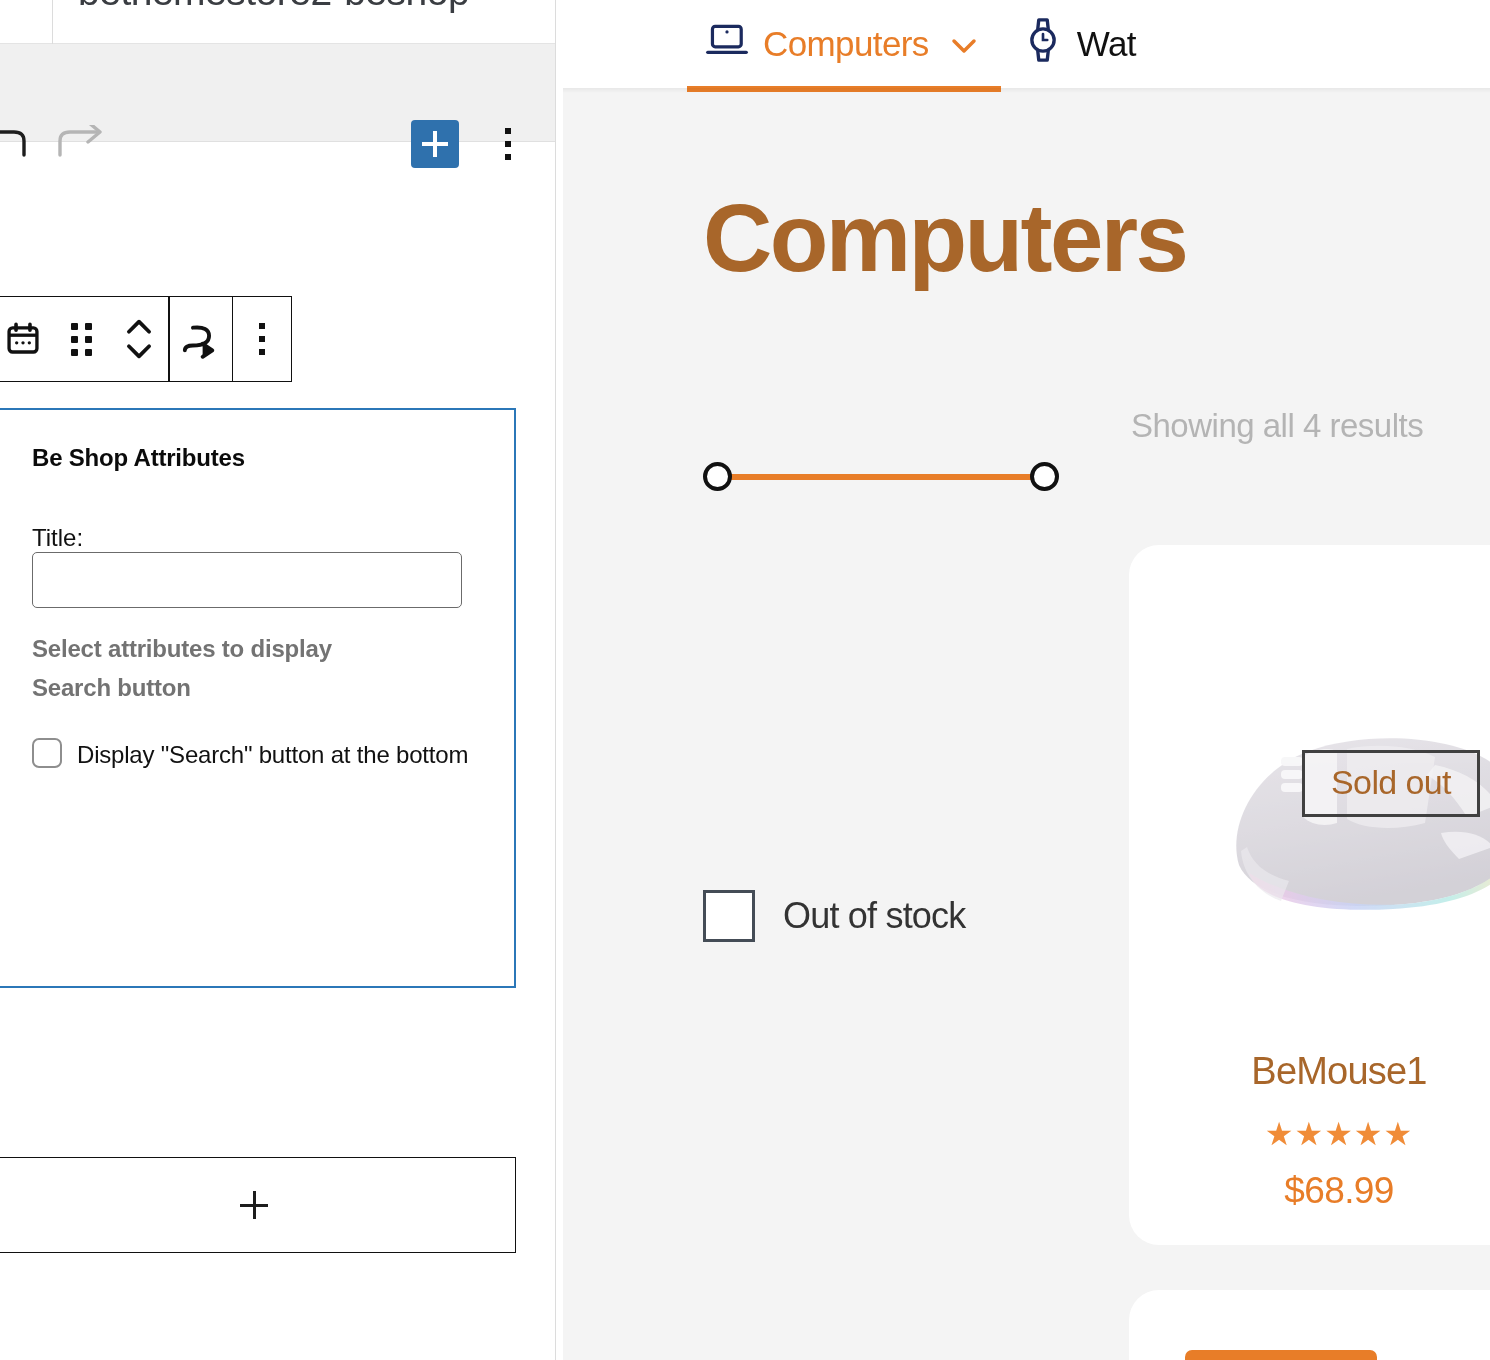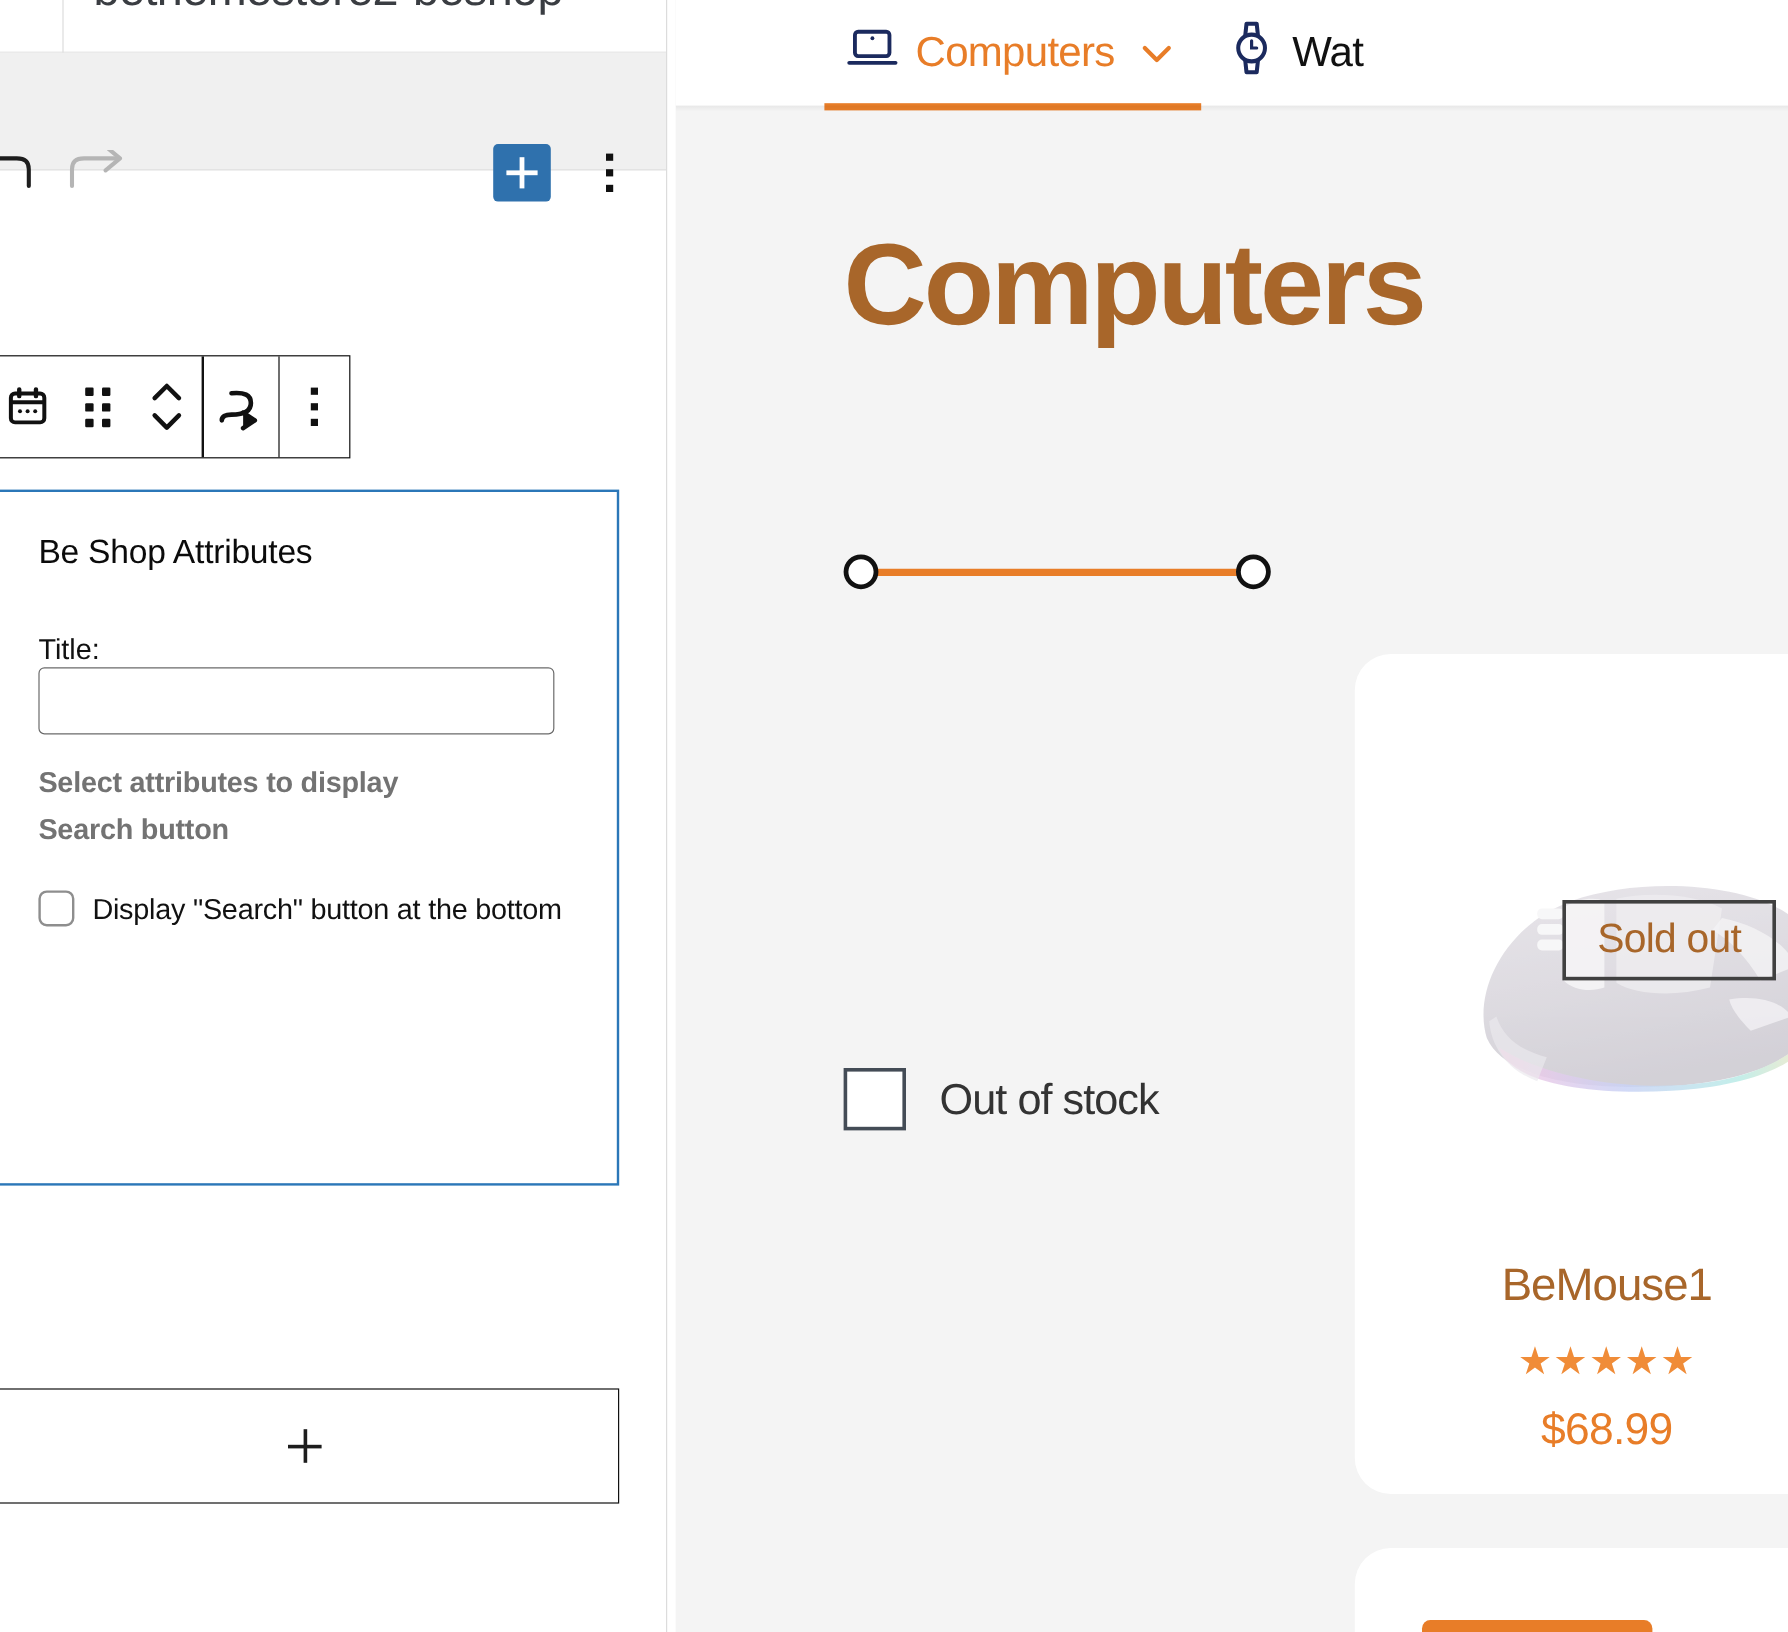--- a/index.html
+++ b/index.html
@@ -93,21 +93,21 @@
 
   
   .widget-block {
     position: absolute; left: -8px; top: 408px;
     width: 524px; height: 580px;
     background: #fff;
     border: 2.5px solid #2b77b8;
     padding: 34px 38px;
   }
   .wb-title {
-    font-size: 28px; font-weight: 400; color: #0b0b0b;
+    font-size: 24px; font-weight: 700; color: #0b0b0b;
     letter-spacing: -0.2px; margin-bottom: 52px;
   }
   .wb-label { font-size: 24px; color: #111; margin-bottom: 4px; }
   .wb-input {
     display: block; width: 430px; height: 56px;
     border: 1.6px solid #6b6b6b; border-radius: 5px;
     background: #fff; font-size: 20px; padding: 0 12px;
     font-family: "Liberation Sans", sans-serif; color: #111;
     margin-bottom: 22px;
   }
@@ -426,20 +426,21 @@
       </div>
     </div>
 
     <div class="tooltip">Shift-click to edit this widget.</div>
 
     <div class="oos-row">
       <span class="oos-box"></span>
       <span class="oos-label">Out of stock</span>
     </div>
 
+    <div class="results-text">Showing all 4 results</div>
 
     <div class="card1">
       <svg class="card1-img" viewBox="0 0 330 230">
         <defs>
           <linearGradient id="mg" x1="0" y1="0" x2="0.3" y2="1">
             <stop offset="0" stop-color="#d9d5dd"></stop>
             <stop offset="0.55" stop-color="#c9c5ce"></stop>
             <stop offset="1" stop-color="#b9b5c0"></stop>
           </linearGradient>
           <linearGradient id="rgbg" x1="0" y1="0" x2="1" y2="0">

